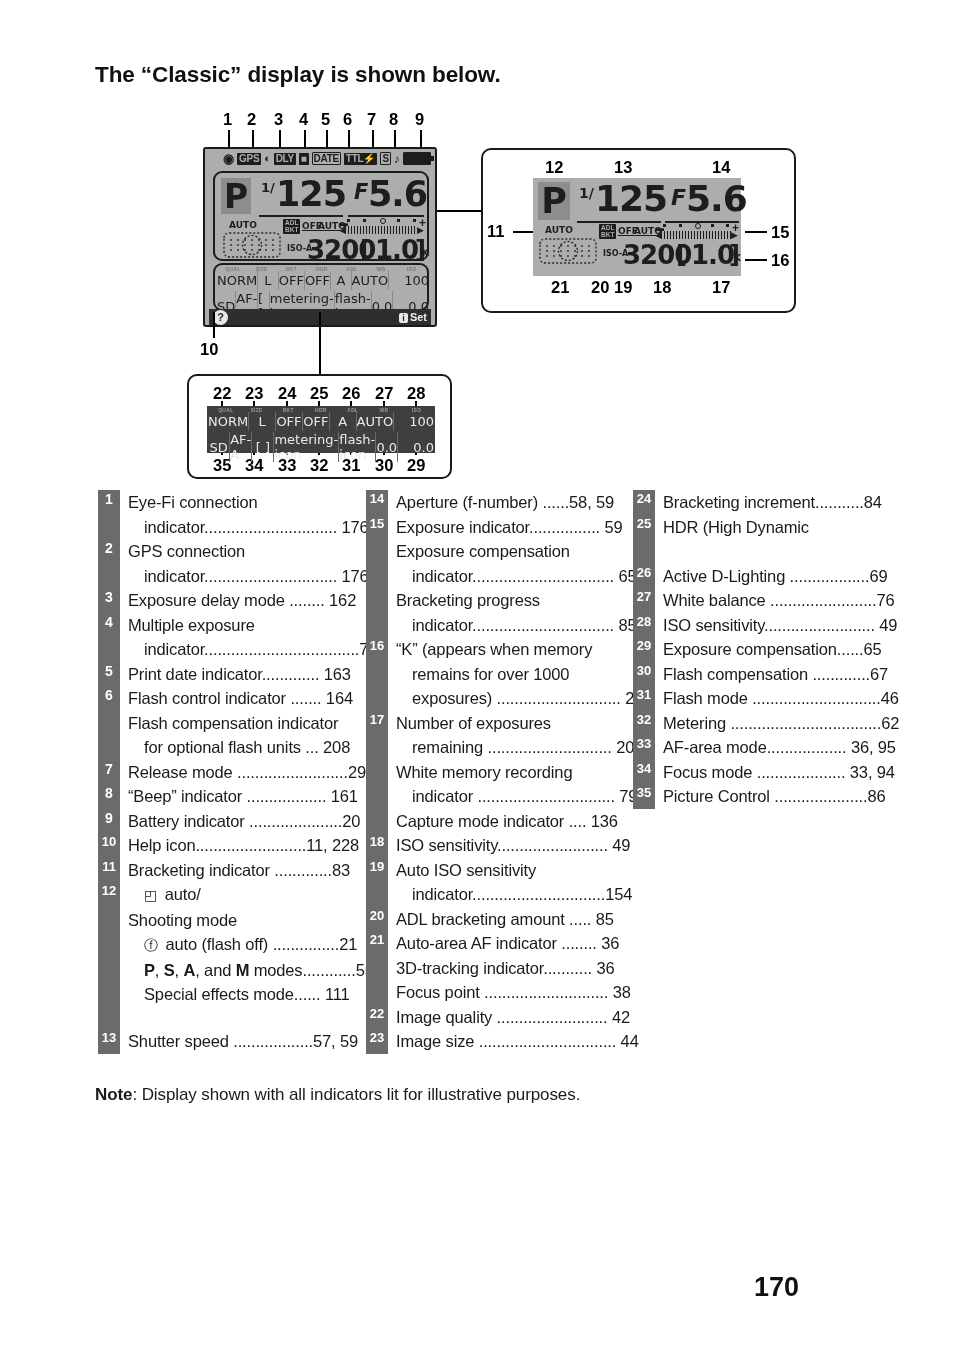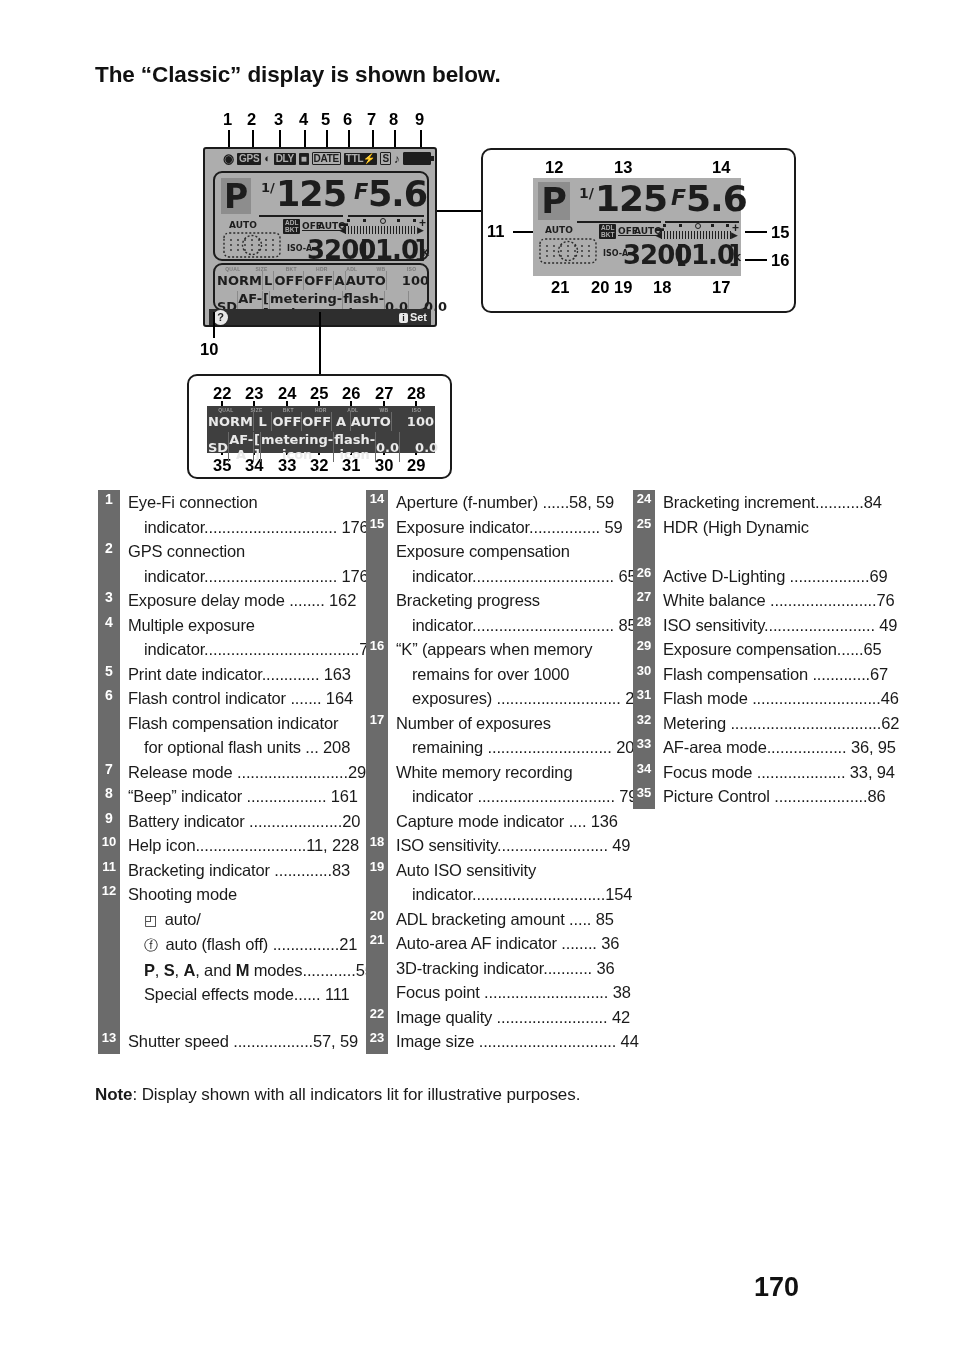--- a/index.html
+++ b/index.html
@@ -75,21 +75,21 @@
   }
   .bigv { position:absolute; color:#1d1d1d; font-weight:bold; line-height:1;
           font-family:"DejaVu Sans", sans-serif; letter-spacing:-1px; }
   .smallv { position:absolute; color:#1d1d1d; font-weight:bold; line-height:1;
             font-family:"DejaVu Sans", sans-serif; }
   .underln { position:absolute; background:#1d1d1d; height:2px; }
 
   
   .qgrid { position:absolute; display:grid; }
   .qcell {
-    color:#1d1d1d; font-weight:bold; text-align:center;
+    color:#1d1d1d; font-weight:normal; text-align:left;
     display:flex; align-items:center; justify-content:center;
     font-family:"DejaVu Sans", sans-serif;
     border-right:1.5px solid #8a8a8a;
     box-sizing:border-box;
   }
   .qcell:last-child{ border-right:none;margin-left:15px; }
   .qtag {
     position:absolute; font-size:5px; color:#7a7a7a; font-weight:bold;
     letter-spacing:.3px;
   }
@@ -528,22 +528,22 @@
         </div>
         <div class="legitem">
           <div class="badge" style="height: 24.5px; font-size: 13px;">11</div>
           <div class="legtext">
             <span class="ln">Bracketing indicator .............83</span>
           </div>
         </div>
         <div class="legitem">
           <div class="badge" style="height: 147px; font-size: 13px;">12</div>
           <div class="legtext">
+            <span class="ln ind"><span style="font-size: 14px;">◰</span>  auto/</span>
             <span class="ln">Shooting mode</span>
-            <span class="ln ind"><span style="font-size: 14px;">◰</span>  auto/</span>
             <span class="ln ind"><span style="font-size: 14px;">ⓕ</span>  auto (flash off) ...............21</span>
             <span class="ln ind"><b>P</b>, <b>S</b>, <b>A</b>, and <b>M</b> modes............55</span>
             <span class="ln ind">Special effects mode...... 111</span>
           </div>
         </div>
         <div class="legitem">
           <div class="badge" style="height: 24.5px; font-size: 13px;">13</div>
           <div class="legtext">
             <span class="ln">Shutter speed ..................57, 59</span>
           </div>

